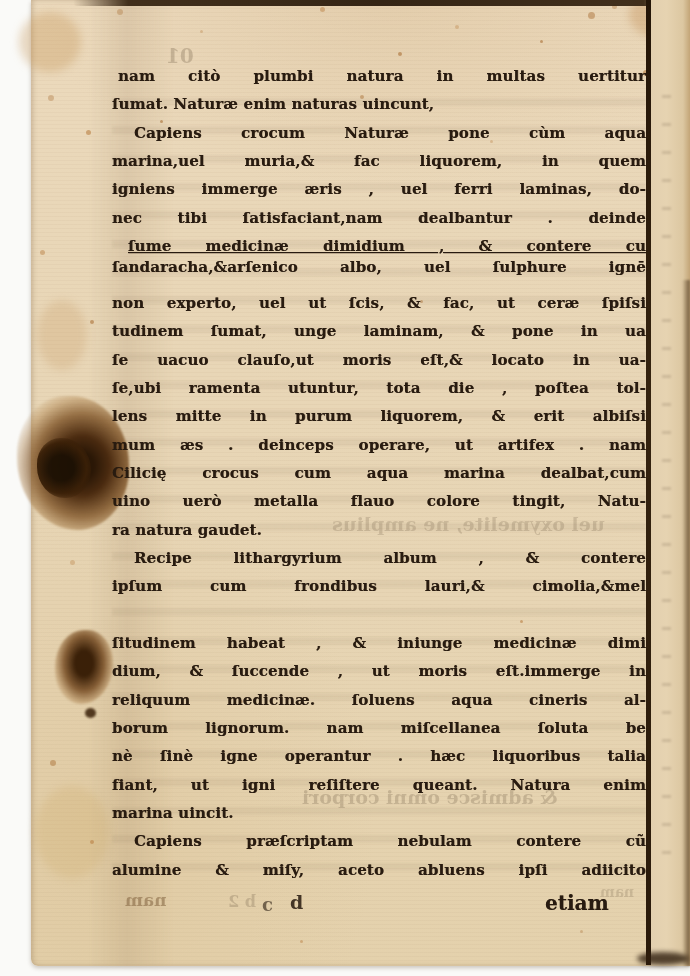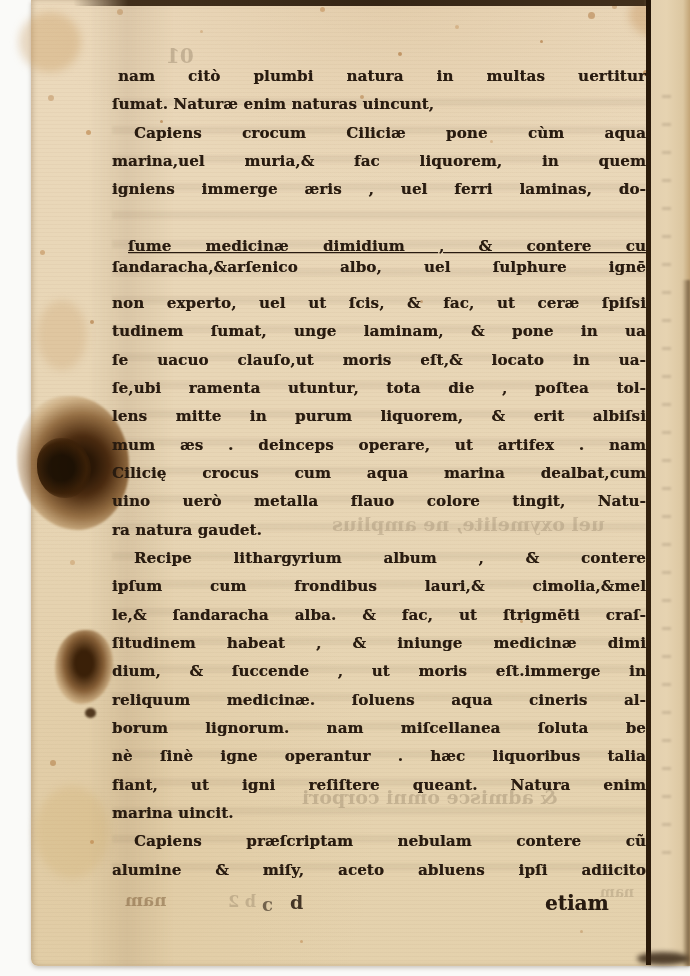--- a/index.html
+++ b/index.html
@@ -168,37 +168,37 @@
         <div class="dot" data-interactable="false" style="left: 129px; top: 120px; width: 3px; height: 3px; background: rgb(169, 111, 53); opacity: 0.59;"></div>
         <div class="dot" data-interactable="false" style="left: 459px; top: 140px; width: 3px; height: 3px; background: rgb(185, 127, 66); opacity: 0.35;"></div>
         <div class="dot" data-interactable="false" style="left: 389px; top: 300px; width: 3px; height: 3px; background: rgb(169, 111, 53); opacity: 0.47;"></div>
         <div class="dot" data-interactable="false" style="left: 489px; top: 620px; width: 3px; height: 3px; background: rgb(185, 127, 66); opacity: 0.59;"></div>
         <div class="dot" data-interactable="false" style="left: 209px; top: 700px; width: 3px; height: 3px; background: rgb(169, 111, 53); opacity: 0.35;"></div>
       </div>
 
     <div class="text-block" data-interactable="false" id="lines">
         <div class="line just" data-interactable="false" style="top: 0px; left: 6px; width: 528px;">nam citò plumbi natura in multas uertitur</div>
         <div class="line" data-interactable="false" style="top: 28.35px; left: 0px; width: 534px;">ſumat. Naturæ enim naturas uincunt,</div>
-        <div class="line just" data-interactable="false" style="top: 56.7px; left: 22px; width: 512px;">Capiens crocum Ciliciæ pone cùm aqua</div>
+        <div class="line just" data-interactable="false" style="top: 56.7px; left: 22px; width: 512px;">Capiens crocum Naturæ pone cùm aqua</div>
         <div class="line just" data-interactable="false" style="top: 85.05px; left: 0px; width: 534px;">marina,uel muria,&amp; fac liquorem, in quem</div>
         <div class="line just" data-interactable="false" style="top: 113.4px; left: 0px; width: 534px;">igniens immerge æris , uel ferri laminas, do-</div>
+        <div class="line just" data-interactable="false" style="top: 141.75px; left: 0px; width: 534px;">nec tibi ſatisfaciant,nam dealbantur . deinde</div>
         <div class="line just" data-interactable="false" style="top: 170.1px; left: 16px; width: 534px; text-decoration: underline;">ſume medicinæ dimidium , &amp; contere cum</div>
         <div class="line just" data-interactable="false" style="top: 191px; left: 0px; width: 534px;">ſandaracha,&amp;arſenico albo, uel ſulphure ignē</div>
         <div class="line just" data-interactable="false" style="top: 226.8px; left: 0px; width: 534px;">non experto, uel ut ſcis, &amp; fac, ut ceræ ſpiſsi</div>
         <div class="line just" data-interactable="false" style="top: 255.15px; left: 0px; width: 534px;">tudinem ſumat, unge laminam, &amp; pone in ua</div>
         <div class="line just" data-interactable="false" style="top: 283.5px; left: 0px; width: 534px;">ſe uacuo clauſo,ut moris eſt,&amp; locato in ua-</div>
         <div class="line just" data-interactable="false" style="top: 311.85px; left: 0px; width: 534px;">ſe,ubi ramenta utuntur, tota die , poſtea tol-</div>
         <div class="line just" data-interactable="false" style="top: 340.2px; left: 0px; width: 534px;">lens mitte in purum liquorem, &amp; erit albiſsi</div>
         <div class="line just" data-interactable="false" style="top: 368.55px; left: 0px; width: 534px;">mum æs . deinceps operare, ut artifex . nam</div>
         <div class="line just" data-interactable="false" style="top: 396.9px; left: 0px; width: 534px;">Cilicię crocus cum aqua marina dealbat,cum</div>
         <div class="line just" data-interactable="false" style="top: 425.25px; left: 0px; width: 534px;">uino uerò metalla flauo colore tingit, Natu-</div>
         <div class="line just" data-interactable="false" style="top: 481.95px; left: 22px; width: 512px;">Recipe lithargyrium album , &amp; contere</div>
         <div class="line" data-interactable="false" style="top: 453.6px; left: 0px; width: 534px;">ra natura gaudet.</div>
         <div class="line just" data-interactable="false" style="top: 510.3px; left: 0px; width: 534px;">ipſum cum frondibus lauri,&amp; cimolia,&amp;mel</div>
-        <div class="line just" data-interactable="false" style="top: 538.65px; left: 0px; width: 534px;">le,&amp; ſandaracha alba. &amp; fac, ut ſtrigmēti craſ-</div>
         <div class="line just" data-interactable="false" style="top: 567px; left: 0px; width: 534px;">ſitudinem habeat , &amp; iniunge medicinæ dimi</div>
         <div class="line just" data-interactable="false" style="top: 595.35px; left: 0px; width: 534px;">dium, &amp; ſuccende , ut moris eſt.immerge in</div>
         <div class="line just" data-interactable="false" style="top: 623.7px; left: 0px; width: 534px;">reliquum medicinæ. ſoluens aqua cineris al-</div>
         <div class="line just" data-interactable="false" style="top: 652.05px; left: 0px; width: 534px;">borum lignorum. nam miſcellanea ſoluta be</div>
         <div class="line just" data-interactable="false" style="top: 680.4px; left: 0px; width: 534px;">nè ſinè igne operantur . hæc liquoribus talia</div>
         <div class="line just" data-interactable="false" style="top: 708.75px; left: 0px; width: 534px;">fiant, ut igni reſiſtere queant.  Natura enim</div>
         <div class="line" data-interactable="false" style="top: 737.1px; left: 0px; width: 534px;">marina uincit.</div>
         <div class="line just" data-interactable="false" style="top: 765.45px; left: 22px; width: 512px;">Capiens præſcriptam nebulam contere cũ</div>
         <div class="line just" data-interactable="false" style="top: 793.8px; left: 0px; width: 534px;">alumine &amp; miſy, aceto abluens ipſi adiicito</div>
       </div>

